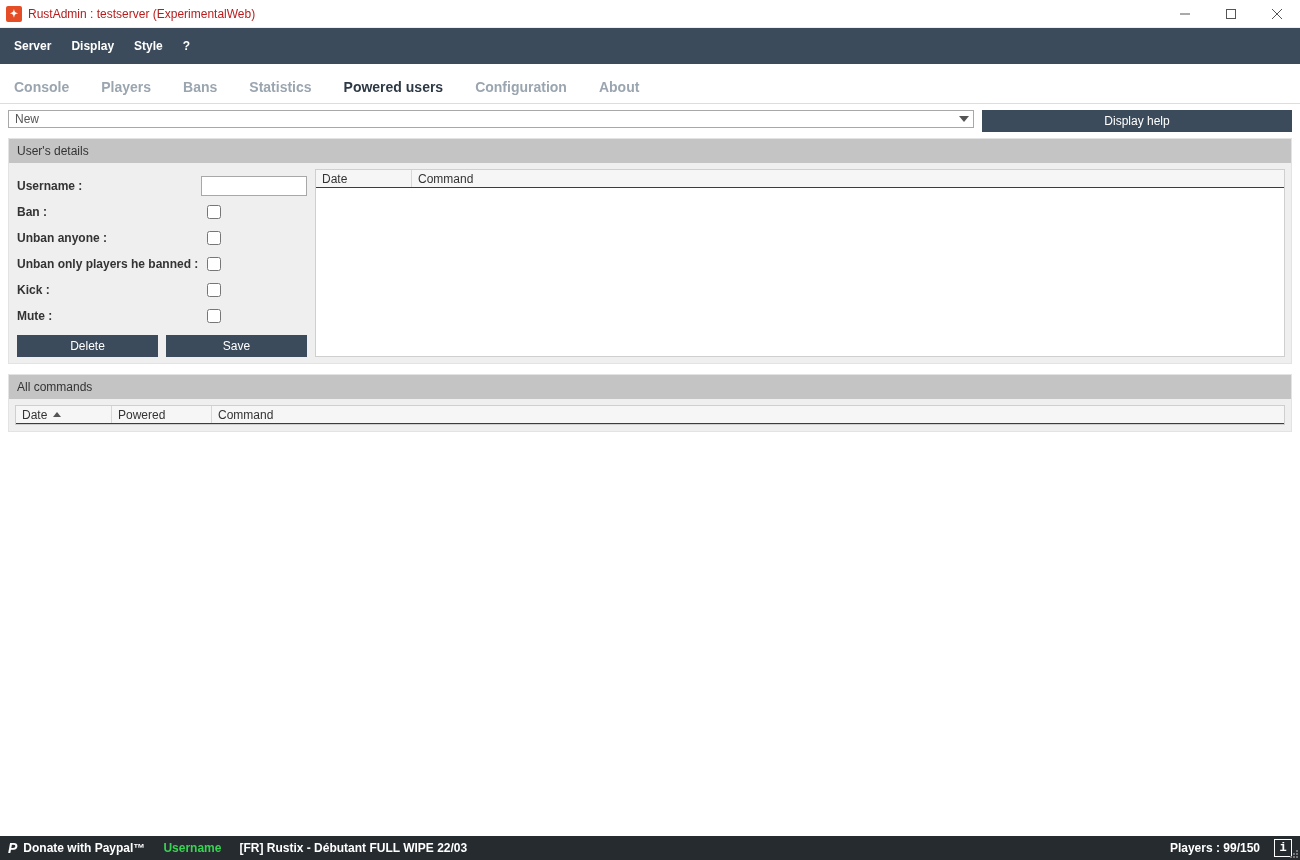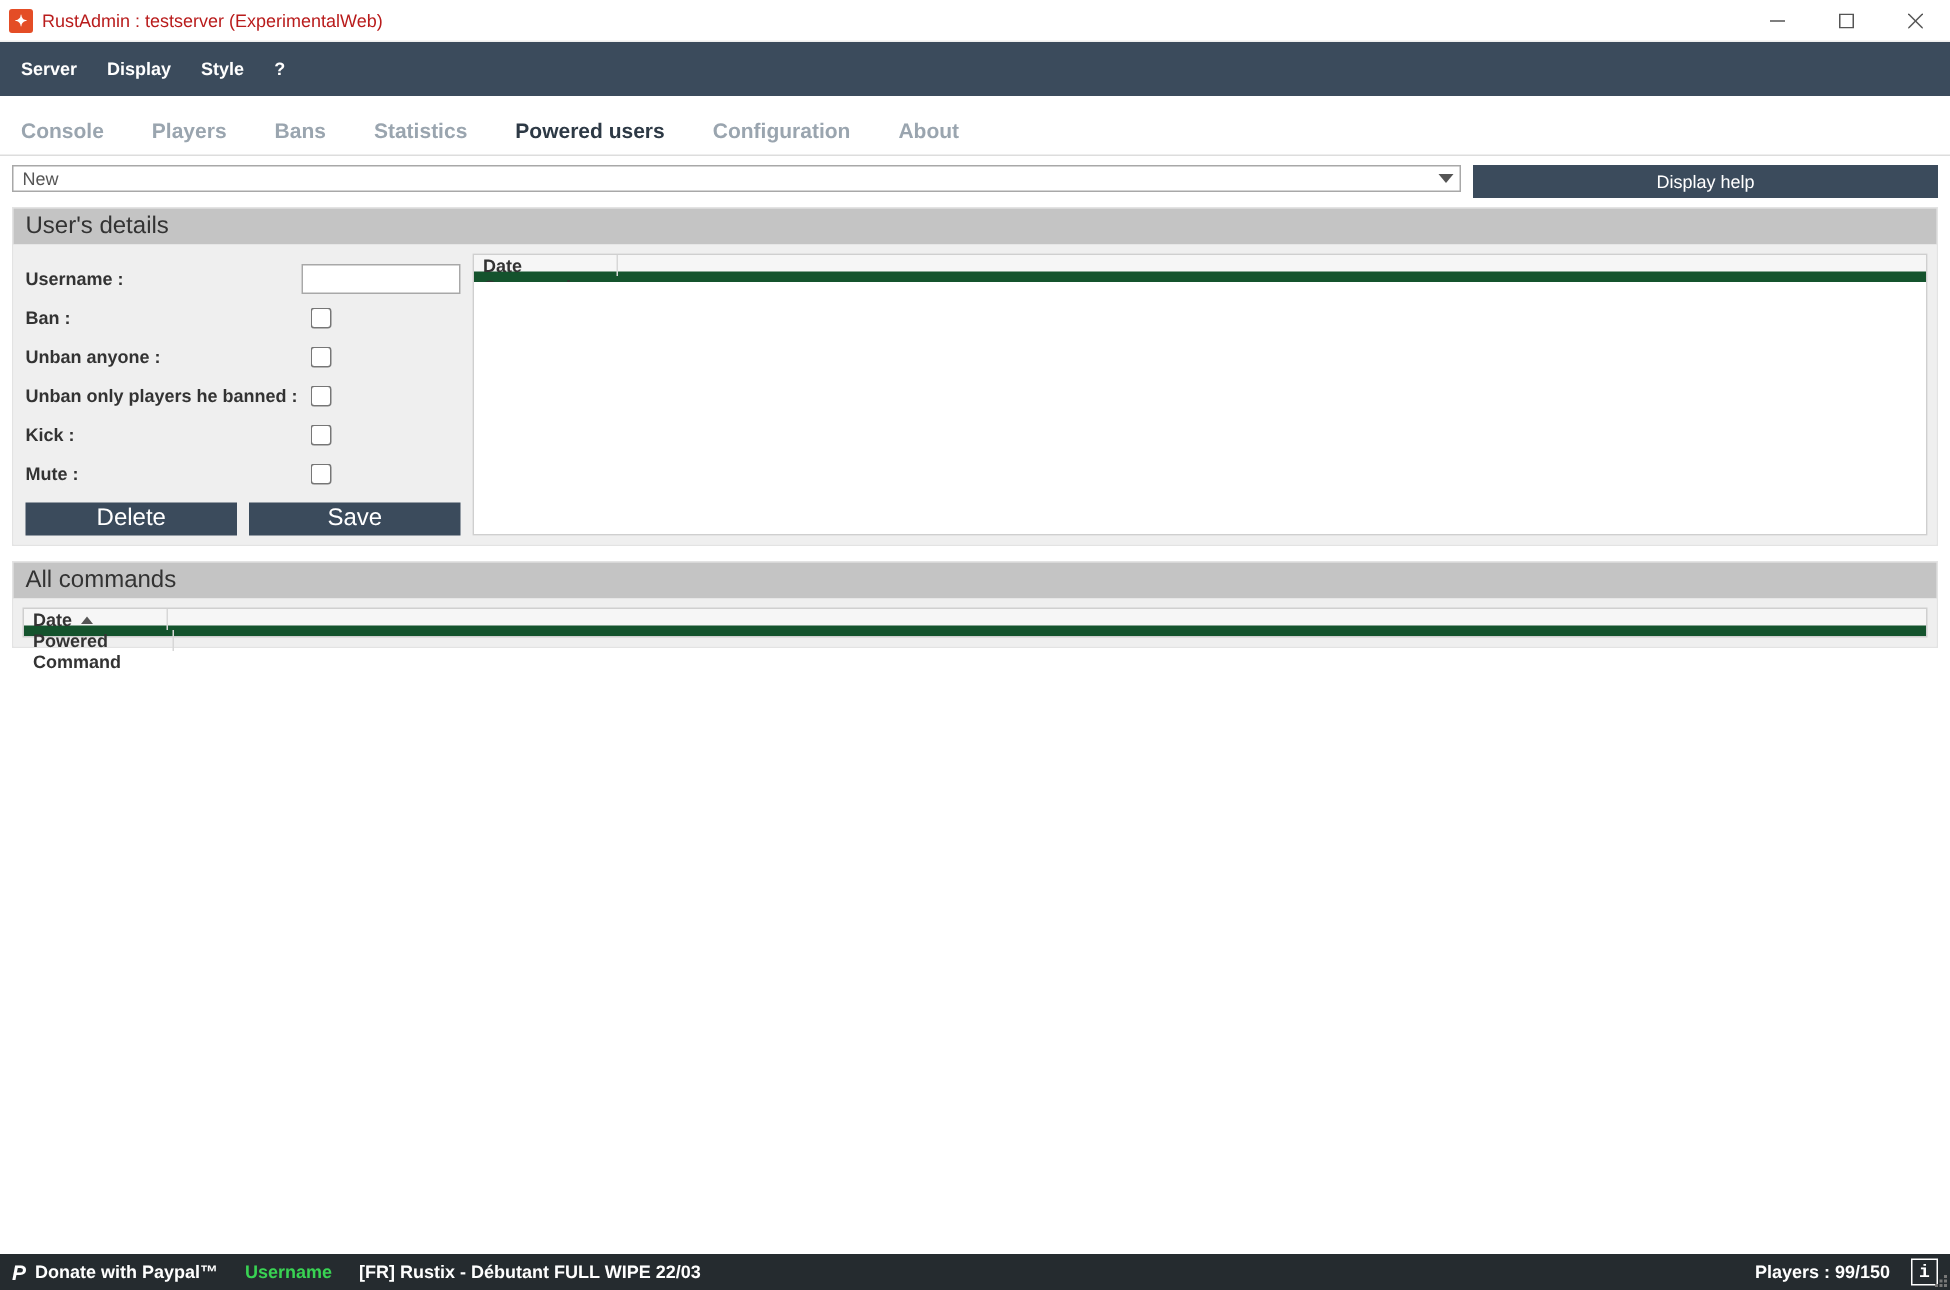--- a/index.html
+++ b/index.html
@@ -62,21 +62,21 @@
       display: flex; align-items: center; justify-content: center;
       font-size: 12px;
     }
     
     .panel {
       border: 1px solid #e3e3e3; background: #f4f4f4;
     }
     .panel-header {
       height: 24px; background: #c4c4c4; color: #333;
       display: flex; align-items: center; padding: 0 8px;
-      font-size: 16px;
+      font-size: 12px;
     }
     .details-body {
       display: flex; background: #efefef;
     }
     .form-col { width: 306px; padding: 10px 8px 6px; }
     .form-row {
       display: flex; align-items: center; height: 26px;
       font-weight: 700; color: #333;
     }
     .form-row label { width: 190px; }
@@ -84,29 +84,29 @@
       width: 106px; height: 20px; border: 1px solid #a8a8a8;
       background: #fff; font-size: 12px; padding: 0 4px;
     }
     .form-row input[type="checkbox"] {
       width: 14px; height: 14px; margin-left: 0;
     }
     .btn-row { display: flex; gap: 8px; margin-top: 6px; }
     .btn {
       flex: 1; height: 22px; background: #3b4b5c; color: #fff;
       display: flex; align-items: center; justify-content: center;
-      font-size: 16px;
+      font-size: 12px;
     }
     .grid-col {
       flex: 1; background: #fff; margin: 6px 6px 6px 0;
       border: 1px solid #cfcfcf; display: flex; flex-direction: column;
     }
     .grid-header-row {
       display: flex; height: 18px; background: #f6f6f6;
-      border-bottom: 7px solid #14532d; font-weight: 700; flex-direction: column;
+      border-bottom: 1px solid #14532d; font-weight: 400;
     }
     .grid-header-row .gh {
       padding: 0 6px; display: flex; align-items: center;
       border-right: 1px solid #d7d7d7;
     }
     .grid-body { flex: 1; background: #fff; }
     
     .panel2 { margin-top: 10px; }
     .panel2 .grid-body { height: 370px; }
     .gh .sort-caret {

